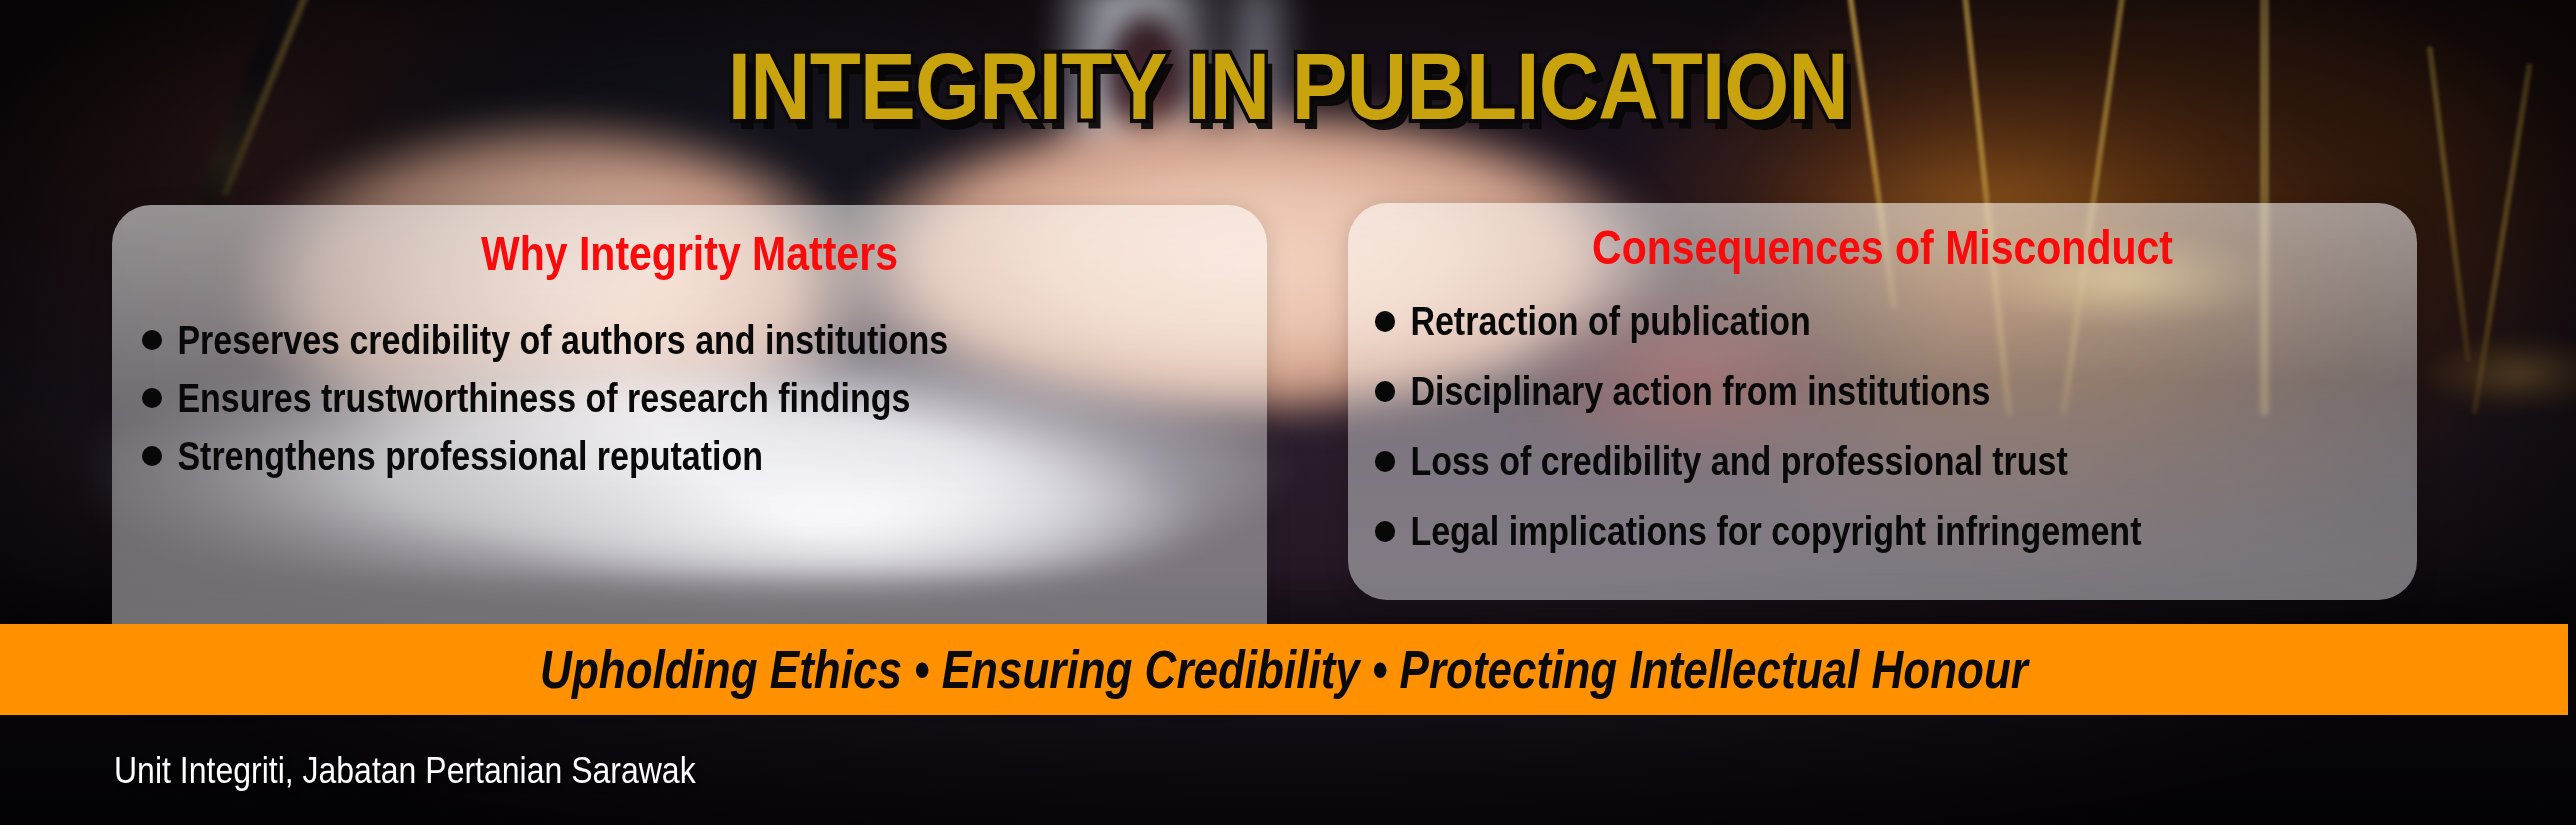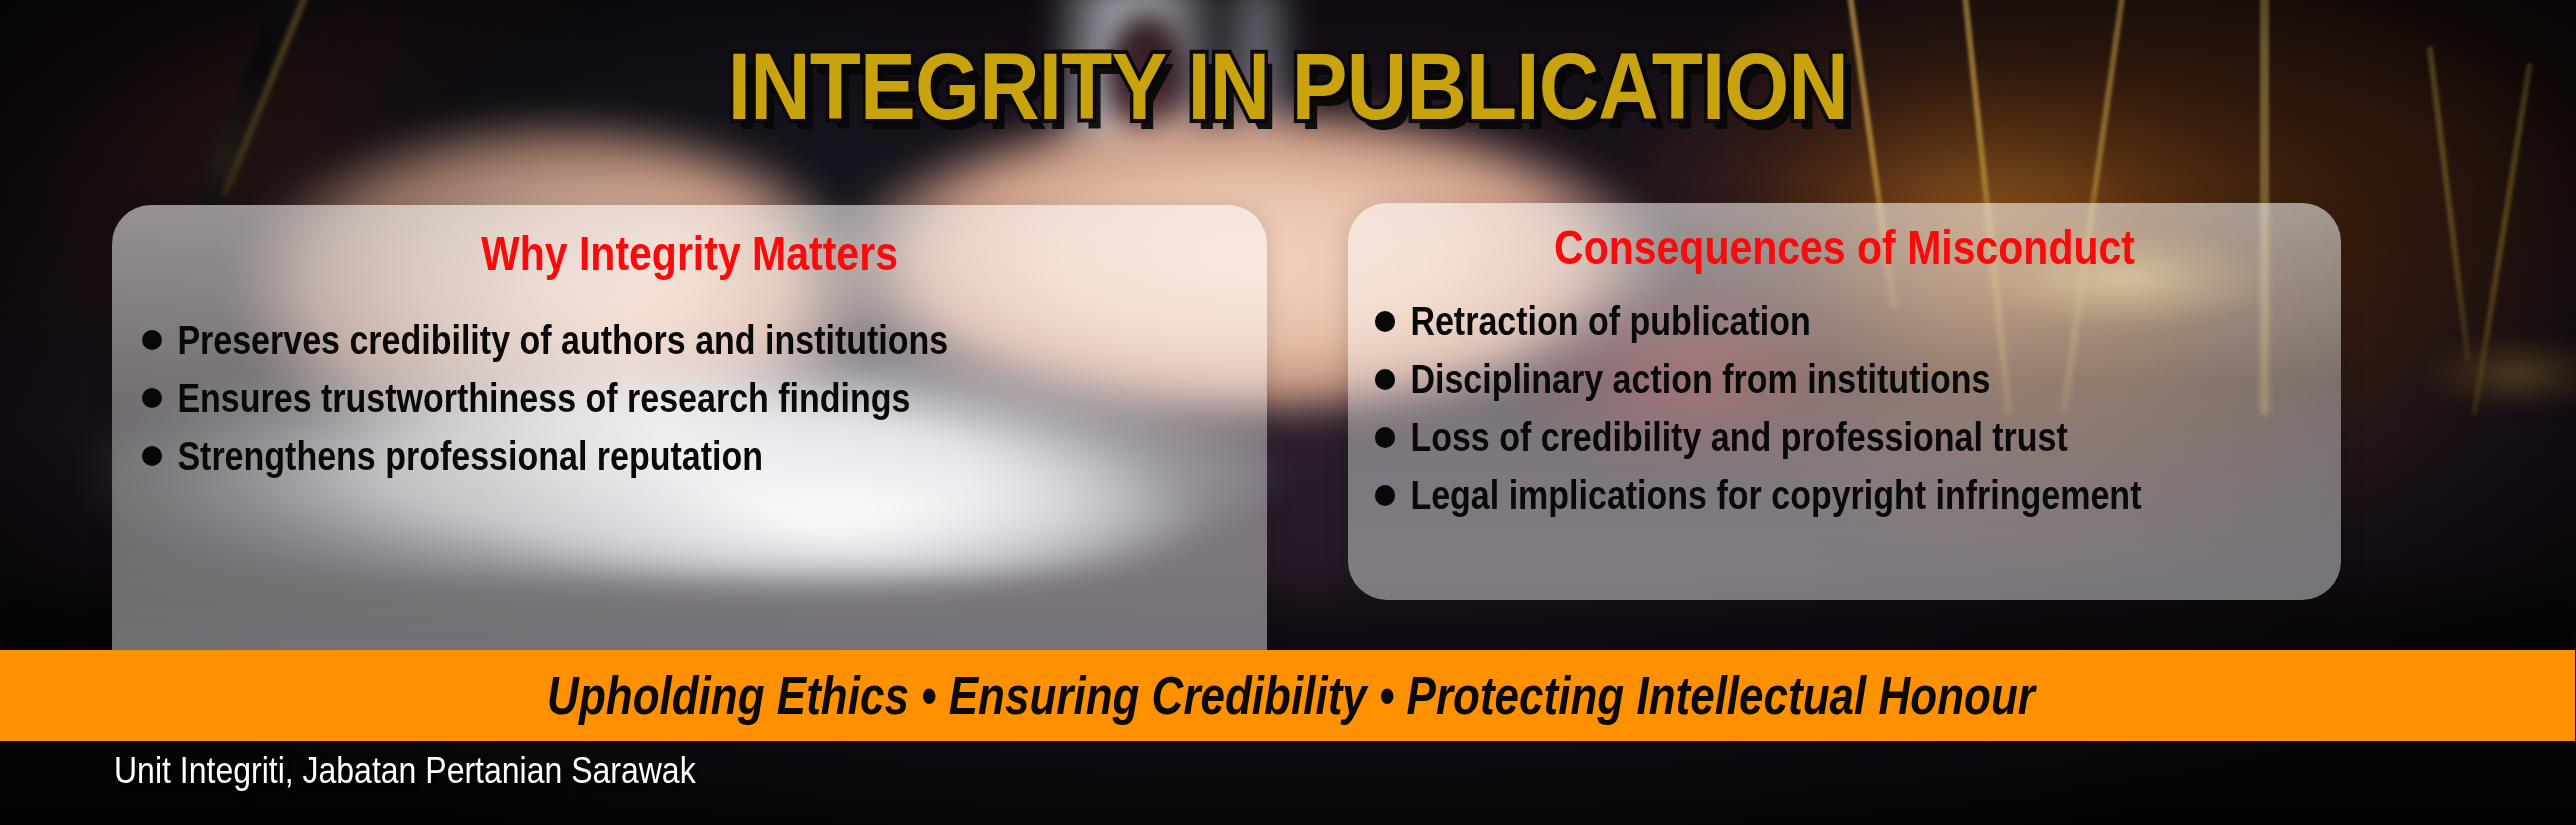--- a/index.html
+++ b/index.html
@@ -172,21 +172,21 @@
   
   .card {
     position: absolute;
     border-radius: 39px;
     background: linear-gradient(180deg, rgba(255,255,255,0.55) 0%, rgba(255,255,255,0.38) 45%, rgba(245,245,250,0.46) 100%);
     backdrop-filter: blur(2.3px);
     box-shadow: 0 4.5px 23px rgba(0,0,0,0.18);
     overflow: hidden;
   }
   .card-left  { left: 112px;  top: 205px; width: 1155px; height: 490px; }
-  .card-right { left: 1348px; top: 203px; width: 993px; height: 397px; }
+  .card-right { left: 1348px; top: 203px; width: 1069px; height: 397px; }
 
   .card-head {
     text-align: center;
     color: #fa0a0a;
     font-weight: 700;
     font-size: 41px;
     letter-spacing: 0px;
     transform: scaleY(1.18);
     transform-origin: 50% 0%;
     font-family: "Liberation Sans", sans-serif;
@@ -206,46 +206,45 @@
   ul.bullets li {
     display: flex;
     align-items: center;
     color: #090909;
     font-weight: 700;
     font-size: 34px;
     font-family: "Liberation Sans", sans-serif;
     white-space: nowrap;
   }
   .card-left ul.bullets li  { height: 58px; text-align: center; }
-  .card-right ul.bullets li { height: 58px; }
+  .card-right ul.bullets li { height: 58px; margin-top: 12px; }
 
   ul.bullets li .dot {
     flex: 0 0 auto;
     width: 20.4px;
     height: 20.4px;
     border-radius: 50%;
     background: #080808;
     margin-right: 15px;
   }
   ul.bullets li .txt {
     transform: scaleY(1.18);
     transform-origin: 0 50%;
     display: inline-block;
   }
 
   
   .strip {
     position: absolute;
-    left: 0; top: 650px;
+    left: 0; top: 624px;
     width: 2568px; height: 91px;
     background: #ff9100;
     display: flex;
     align-items: center;
     justify-content: center;
-    padding-left: 7px;
   }
   .strip-text {
     color: #0a0a0a;
     font-weight: 700;
     font-style: italic;
     font-size: 44px;
     letter-spacing: 0px;
     transform: scaleY(1.2);
     font-family: "Liberation Sans", sans-serif;
     white-space: nowrap;

